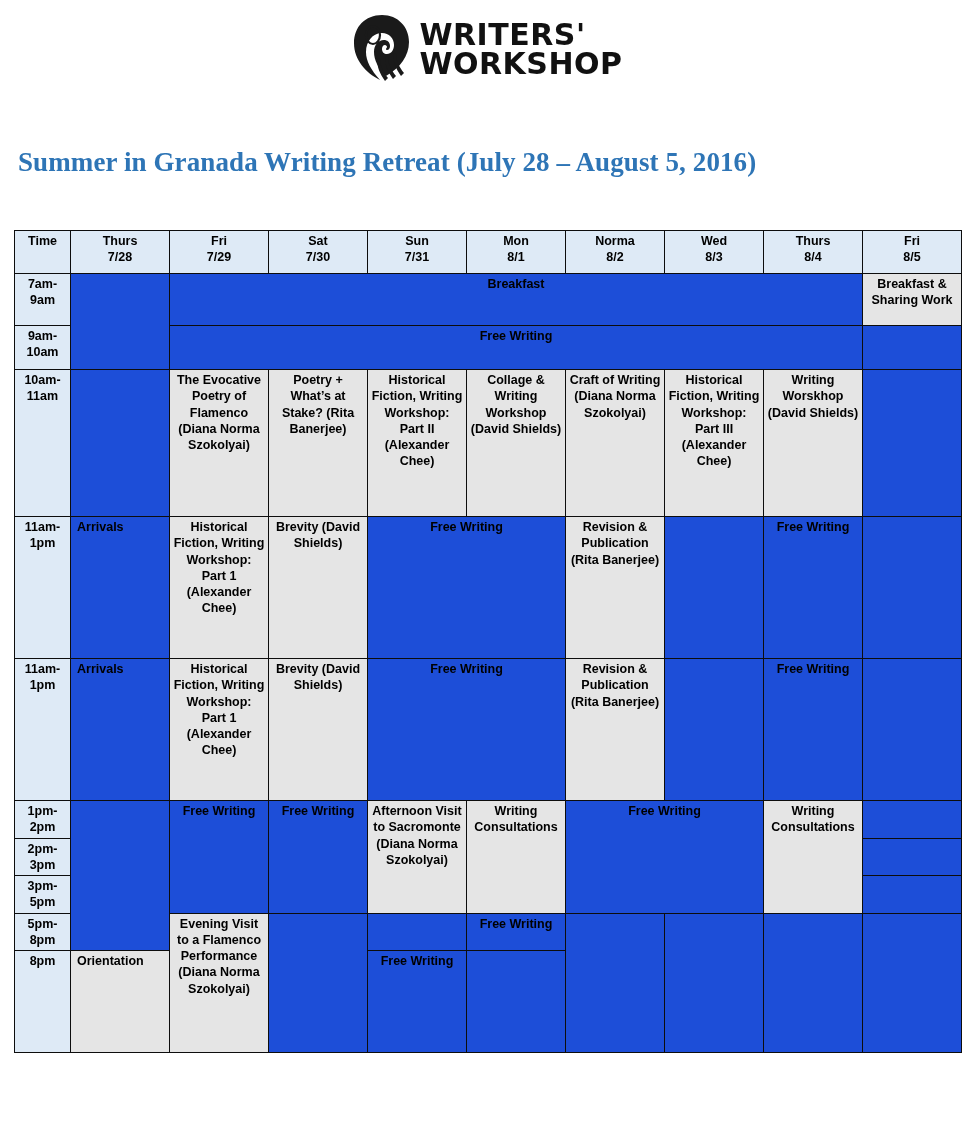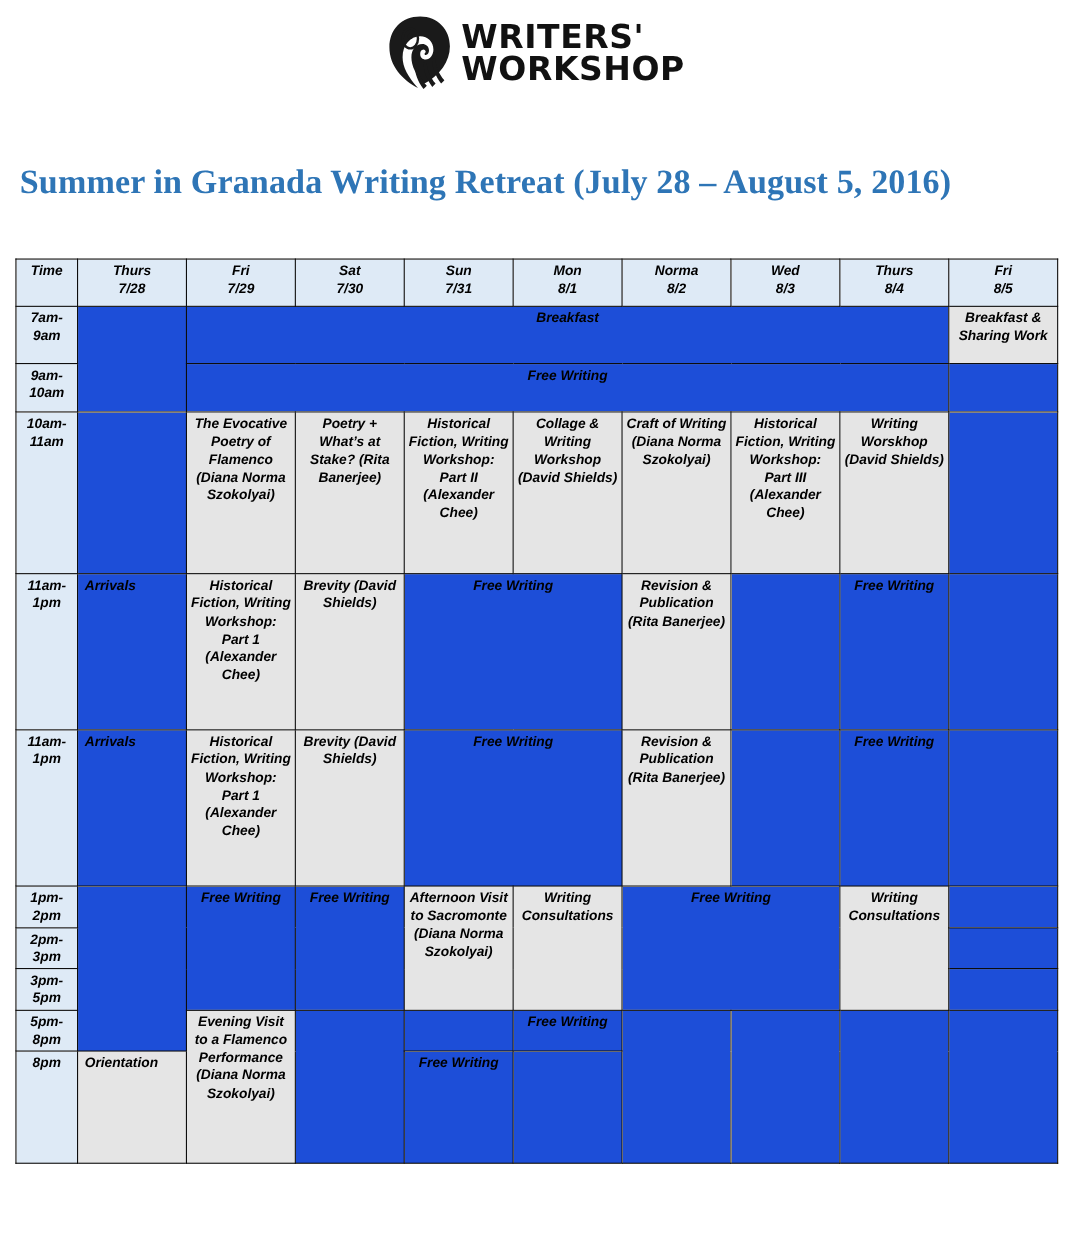--- a/index.html
+++ b/index.html
@@ -47,40 +47,39 @@
     font-size: 30px;
     letter-spacing: 0.5px;
     color: #111111;
     white-space: nowrap;
   }
 
   
   .doc-title {
     font-family: "Liberation Serif", serif;
     font-weight: bold;
-    font-size: 31px;
+    font-size: 27px;
     color: #2E75B6;
     text-align: left;
     padding: 55px 0 0 18px;
     letter-spacing: 0.1px;
     white-space: nowrap;
   }
 
   
   .sched-wrap {
     padding: 52px 14px 0 14px;
     box-sizing: border-box;
   }
   table.schedule {
     border-collapse: collapse;
     table-layout: fixed;
     width: 946px;
     font-size: 12.5px;
     font-weight: bold;
-    font-style: italic;
   }
   table.schedule td, table.schedule th {
     border: 1px solid #0d0d0d;
     padding: 2px 3px;
     vertical-align: top;
     text-align: center;
     line-height: 1.30;
     word-wrap: break-word;
     overflow: hidden;
   }

